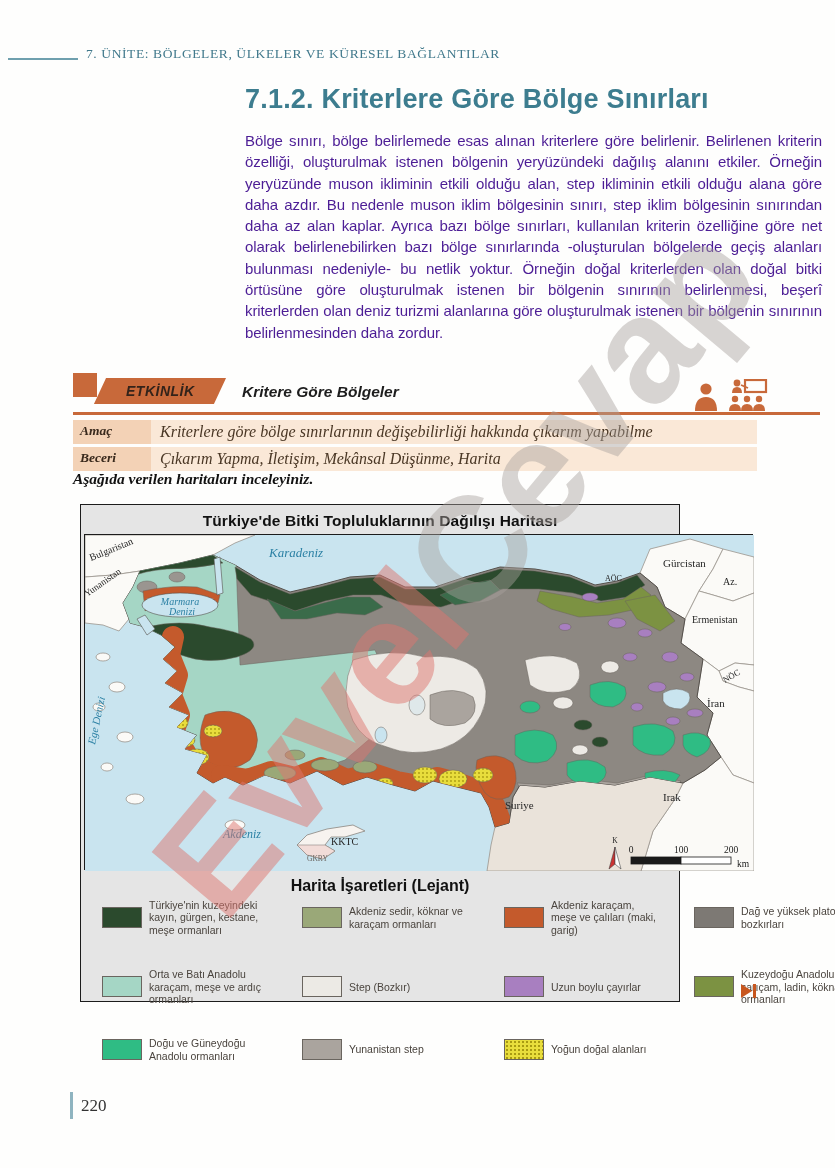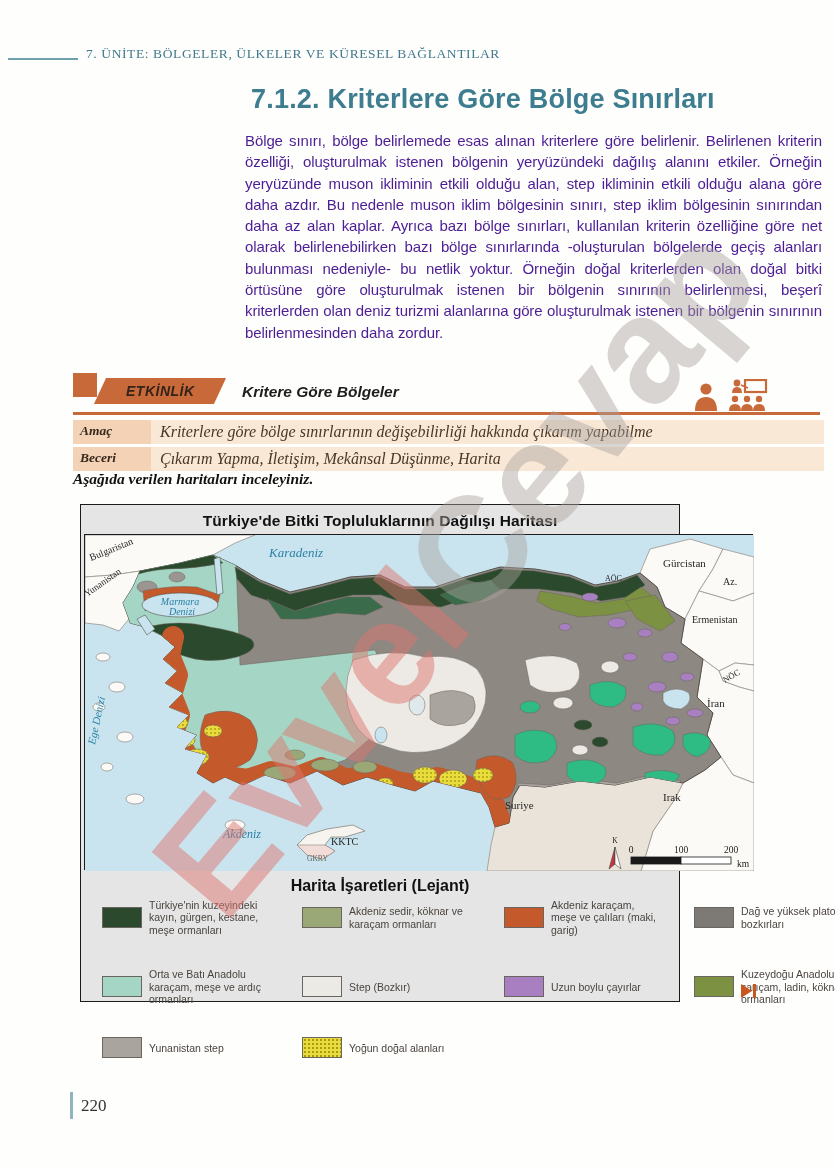--- a/index.html
+++ b/index.html
@@ -4,37 +4,37 @@
 <style>
   * { margin:0; padding:0; box-sizing:border-box; }
   html,body { width:835px; height:1168px; }
   body { position:relative; background:#fefefd; font-family:"Liberation Sans",sans-serif; overflow:hidden; }
 
   
   .unit-line { position:absolute; left:8px; top:58px; width:70px; height:2px; background:#6fa0ae; }
   .unit-header { position:absolute; left:86px; top:46px; font-family:"Liberation Serif",serif;
                  font-size:13.5px; letter-spacing:.6px; color:#41798c; }
 
-  .sec-title { position:absolute; left:251px; top:84px; font-size:27px; font-weight:bold;
+  .sec-title { position:absolute; left:245px; top:84px; font-size:27px; font-weight:bold;
                color:#3d7d8f; letter-spacing:.2px; }
 
   .body-text { position:absolute; left:245px; top:130px; width:577px; font-size:15px;
                line-height:1.42; color:#4c1d95; text-align:justify; letter-spacing:-.1px; }
 
   
   .act-square { position:absolute; left:73px; top:373px; width:24px; height:24px; background:#c8693a; }
   .act-flag { position:absolute; left:100px; top:378px; width:120px; height:26px; background:#c8693a;
               transform:skewX(-25deg); display:flex; align-items:center; justify-content:center; }
   .act-flag span { transform:skewX(25deg); font-weight:bold; font-style:italic; font-size:14px; color:#33231a; letter-spacing:.5px; }
   .act-title { position:absolute; left:242px; top:383px; font-weight:bold; font-style:italic; font-size:15.5px; color:#1d1d1d; }
   .act-rule { position:absolute; left:73px; top:412px; width:747px; height:3px; background:#c8693a; }
   .act-icons { position:absolute; left:693px; top:379px; width:118px; height:32px; display:flex; gap:9px; align-items:flex-end; }
 
   
-  .act-table { position:absolute; left:73px; top:420px; width:751px; }
+  .act-table { position:absolute; left:73px; top:420px; width:684px; }
   .act-row { display:flex; margin-bottom:3px; }
   .act-row .k { width:78px; background:#f3d2b6; font-family:"Liberation Serif",serif; font-weight:bold;
                 font-style:italic; font-size:13.5px; color:#3a2a1d; padding:3px 0 3px 7px; }
   .act-row .v { flex:1; background:#fae8d7; font-family:"Liberation Serif",serif; font-style:italic;
                 font-size:16px; color:#4a3725; padding:3px 0 3px 9px; }
 
   .instruction { position:absolute; left:73px; top:470px; font-family:"Liberation Serif",serif;
                  font-weight:bold; font-style:italic; font-size:15.5px; color:#111; }
 
   
@@ -293,20 +293,24 @@
     </div>
     <div class="leg-item">
       <span class="leg-swatch" style="background-color: rgb(168, 127, 192);"></span>
       <span class="leg-label">Uzun boylu çayırlar</span>
     </div>
     <div class="leg-item">
       <span class="leg-swatch" style="background-color: rgb(124, 146, 66);"></span>
       <span class="leg-label">Kuzeydoğu Anadolu sarıçam, ladin, köknar ormanları</span>
     </div>
     <div class="leg-item">
+      <span class="leg-swatch" style="background-color: rgb(47, 188, 132);"></span>
+      <span class="leg-label">Doğu ve Güneydoğu Anadolu ormanları</span>
+    </div>
+    <div class="leg-item">
       <span class="leg-swatch" style="background-color: rgb(170, 164, 158);"></span>
       <span class="leg-label">Yunanistan step</span>
     </div>
     <div class="leg-item">
       <span class="leg-swatch dots" style="background-color: rgb(232, 221, 60);"></span>
       <span class="leg-label">Yoğun doğal alanları</span>
     </div>
   </div>
 </div>
 

